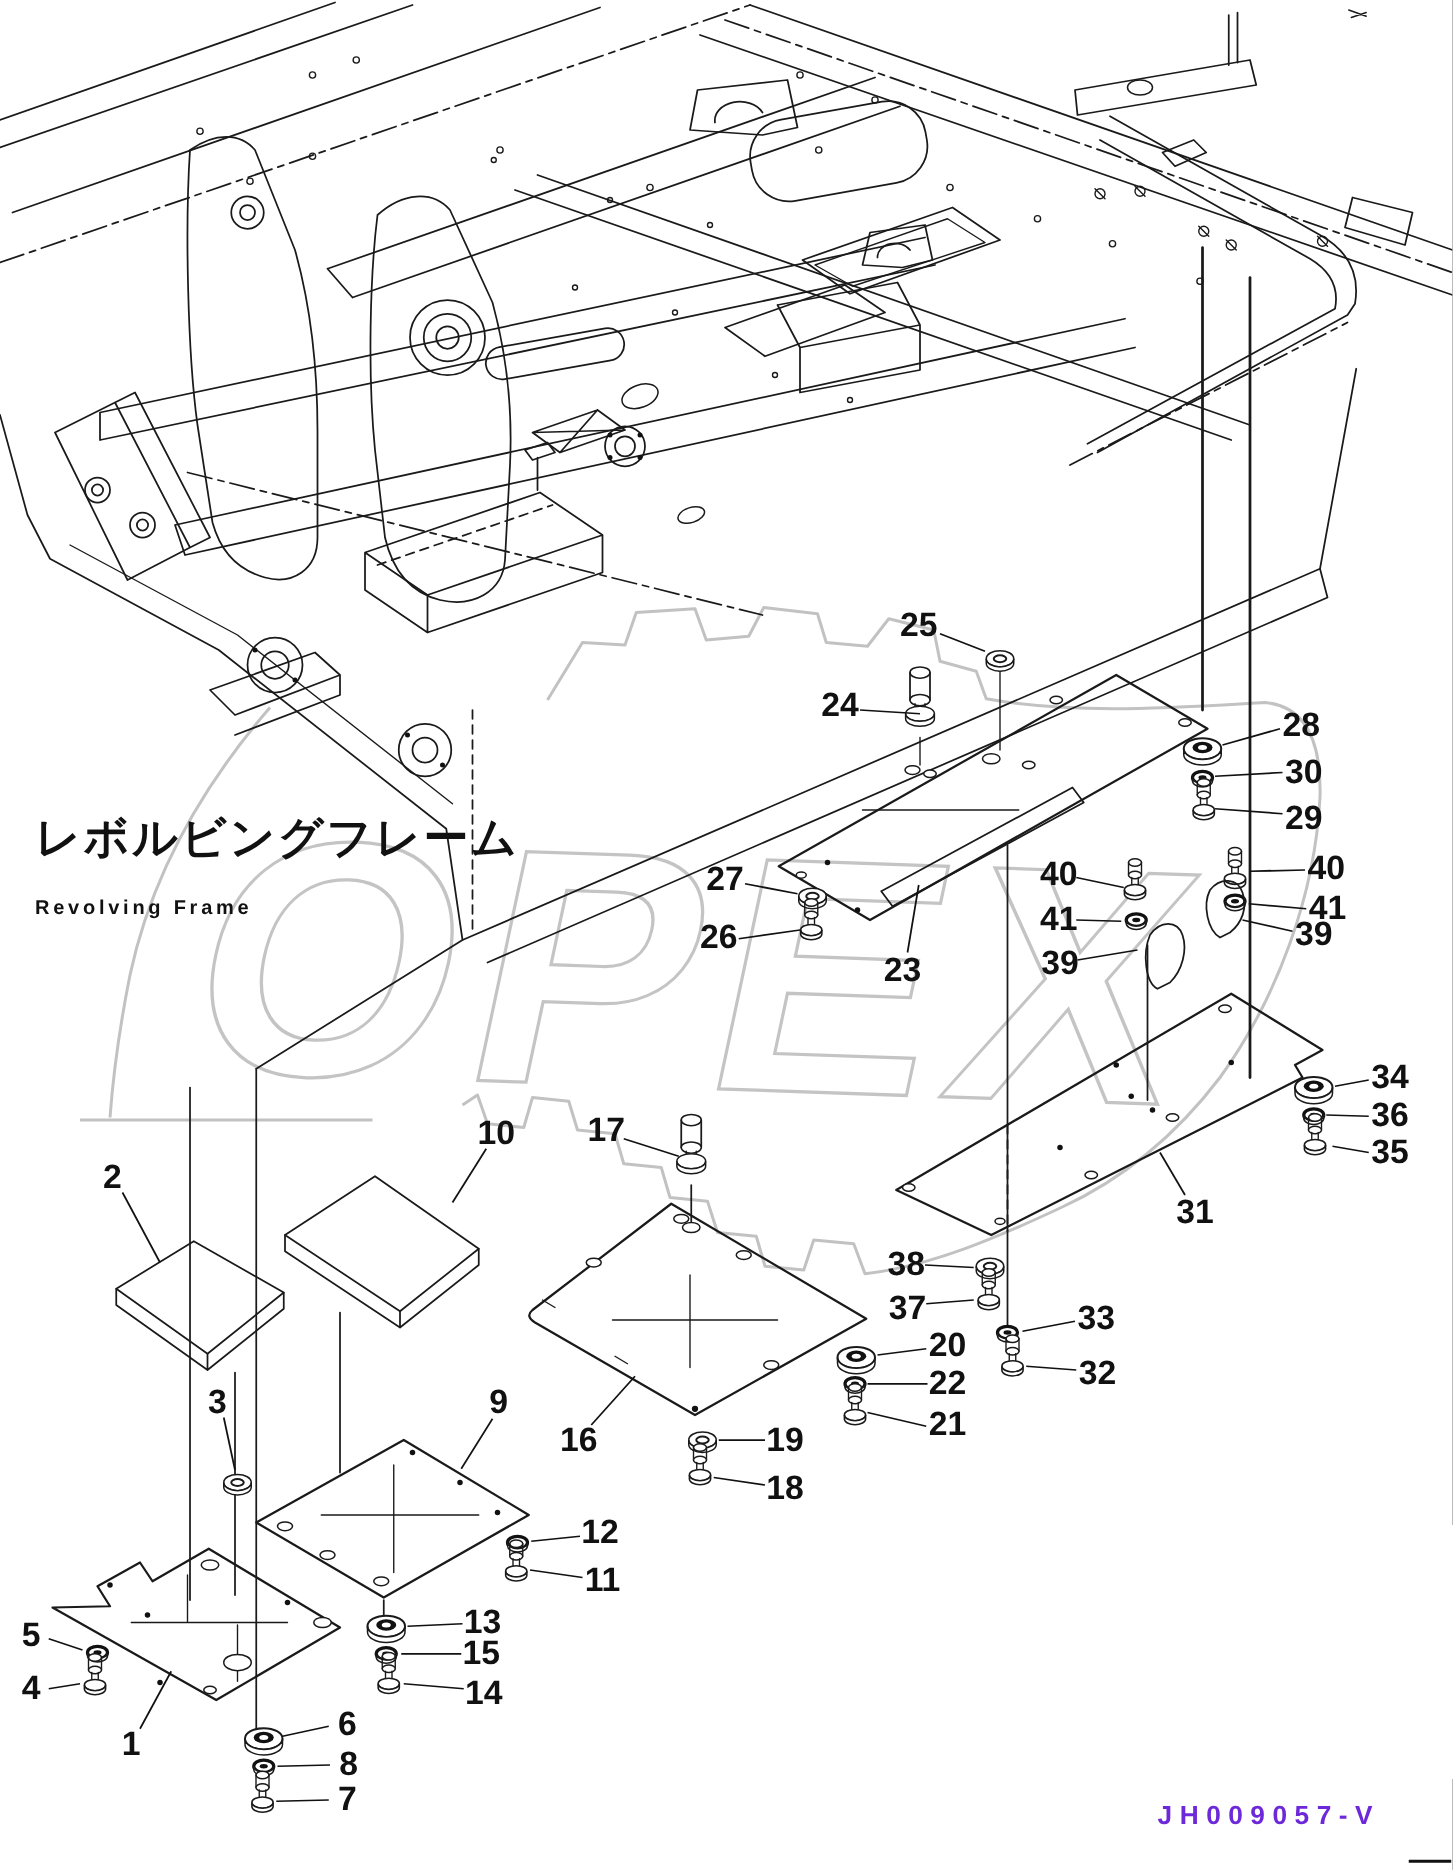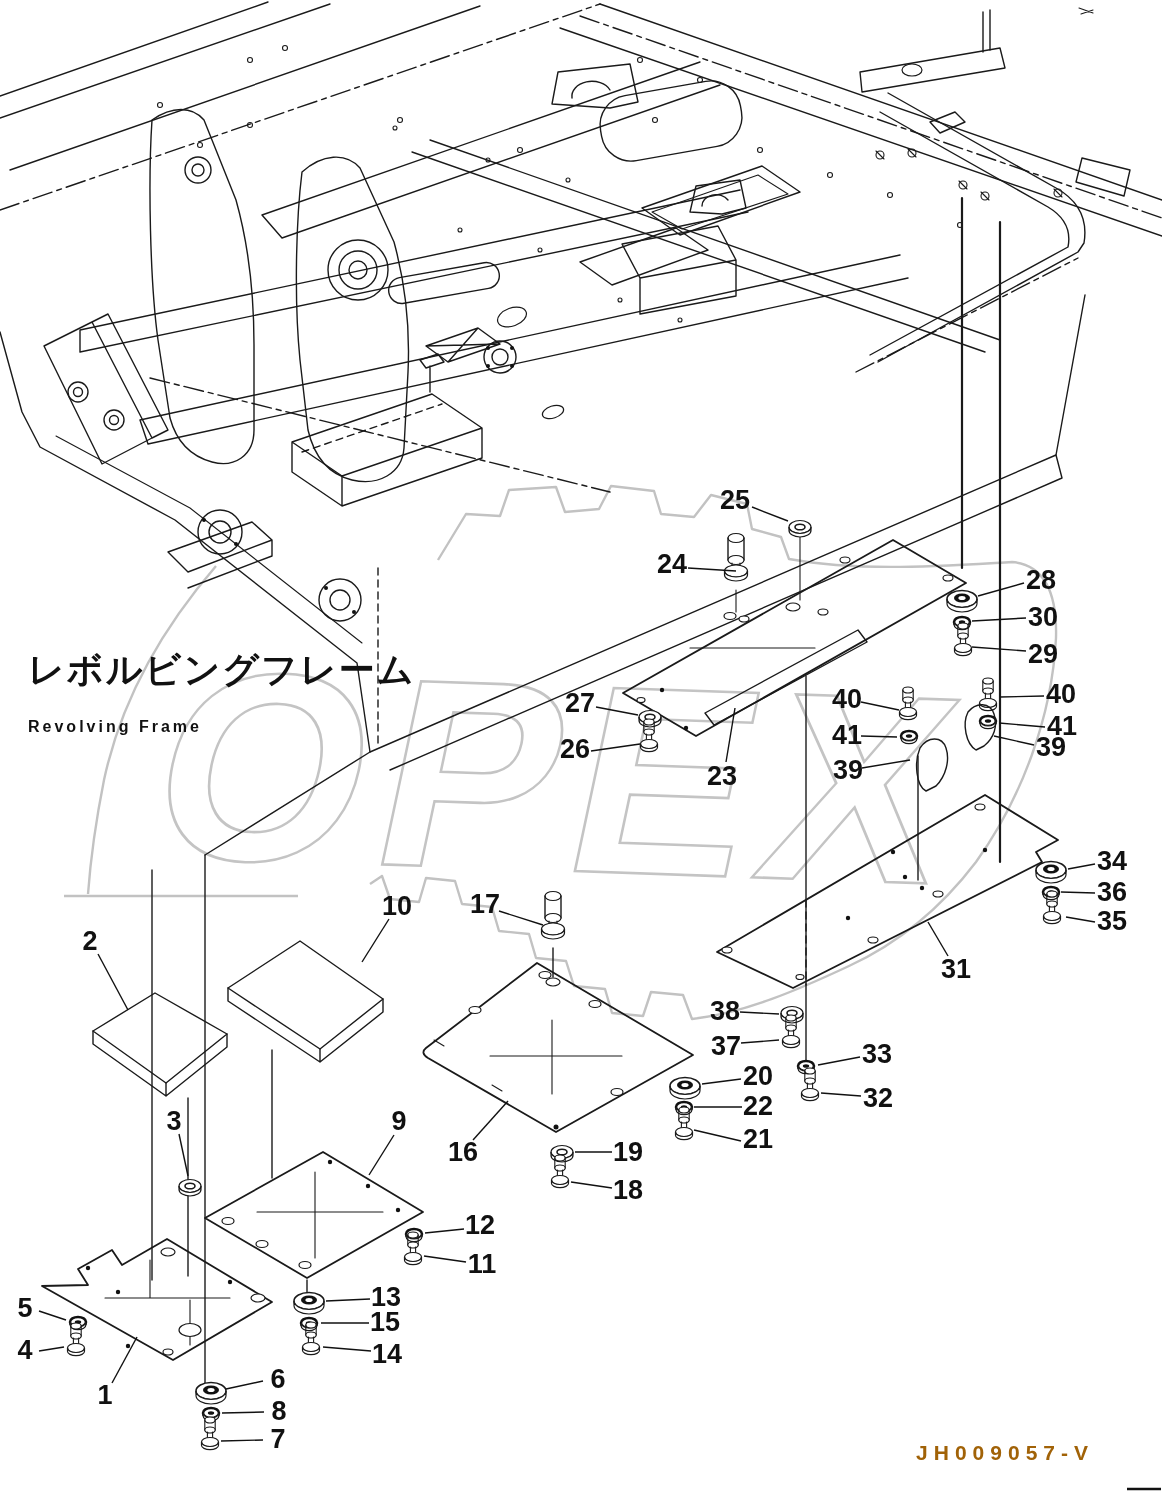--- a/index.html
+++ b/index.html
@@ -15,21 +15,21 @@
   .wmtext{fill:none;stroke:#c4c4c4;stroke-width:2.6;font-weight:bold;
           font-family:"Liberation Sans","DejaVu Sans",sans-serif;letter-spacing:14px;}
   .num{font-weight:bold;font-size:27px;fill:#111;text-anchor:middle;
        font-family:"Liberation Sans","DejaVu Sans",sans-serif;}
   .leader{stroke:#111;stroke-width:1.4;fill:none;}
   .hole{stroke:#1a1a1a;stroke-width:1.2;fill:#fff;}
   .dot{fill:#111;stroke:none;}
   .title-block{position:absolute;left:28px;top:646px;color:#111;}
   .title-ja{font-size:36px;font-weight:bold;letter-spacing:2px;}
   .title-en{font-size:16px;letter-spacing:3px;margin-top:23px;font-weight:bold;}
-  .dwg-no{position:absolute;right:68px;top:1441px;color:#a16207;font-size:21px;
+  .dwg-no{position:absolute;right:58px;top:1441px;color:#6d28d9;font-size:21px;
           font-weight:bold;letter-spacing:6px;}
 </style>
 </head>
 <body>
 
 <div class="stage">
 <svg width="1162" height="1496" viewBox="0 0 1162 1496">
 
   <defs>
     <g id="g-washer-flanged">

